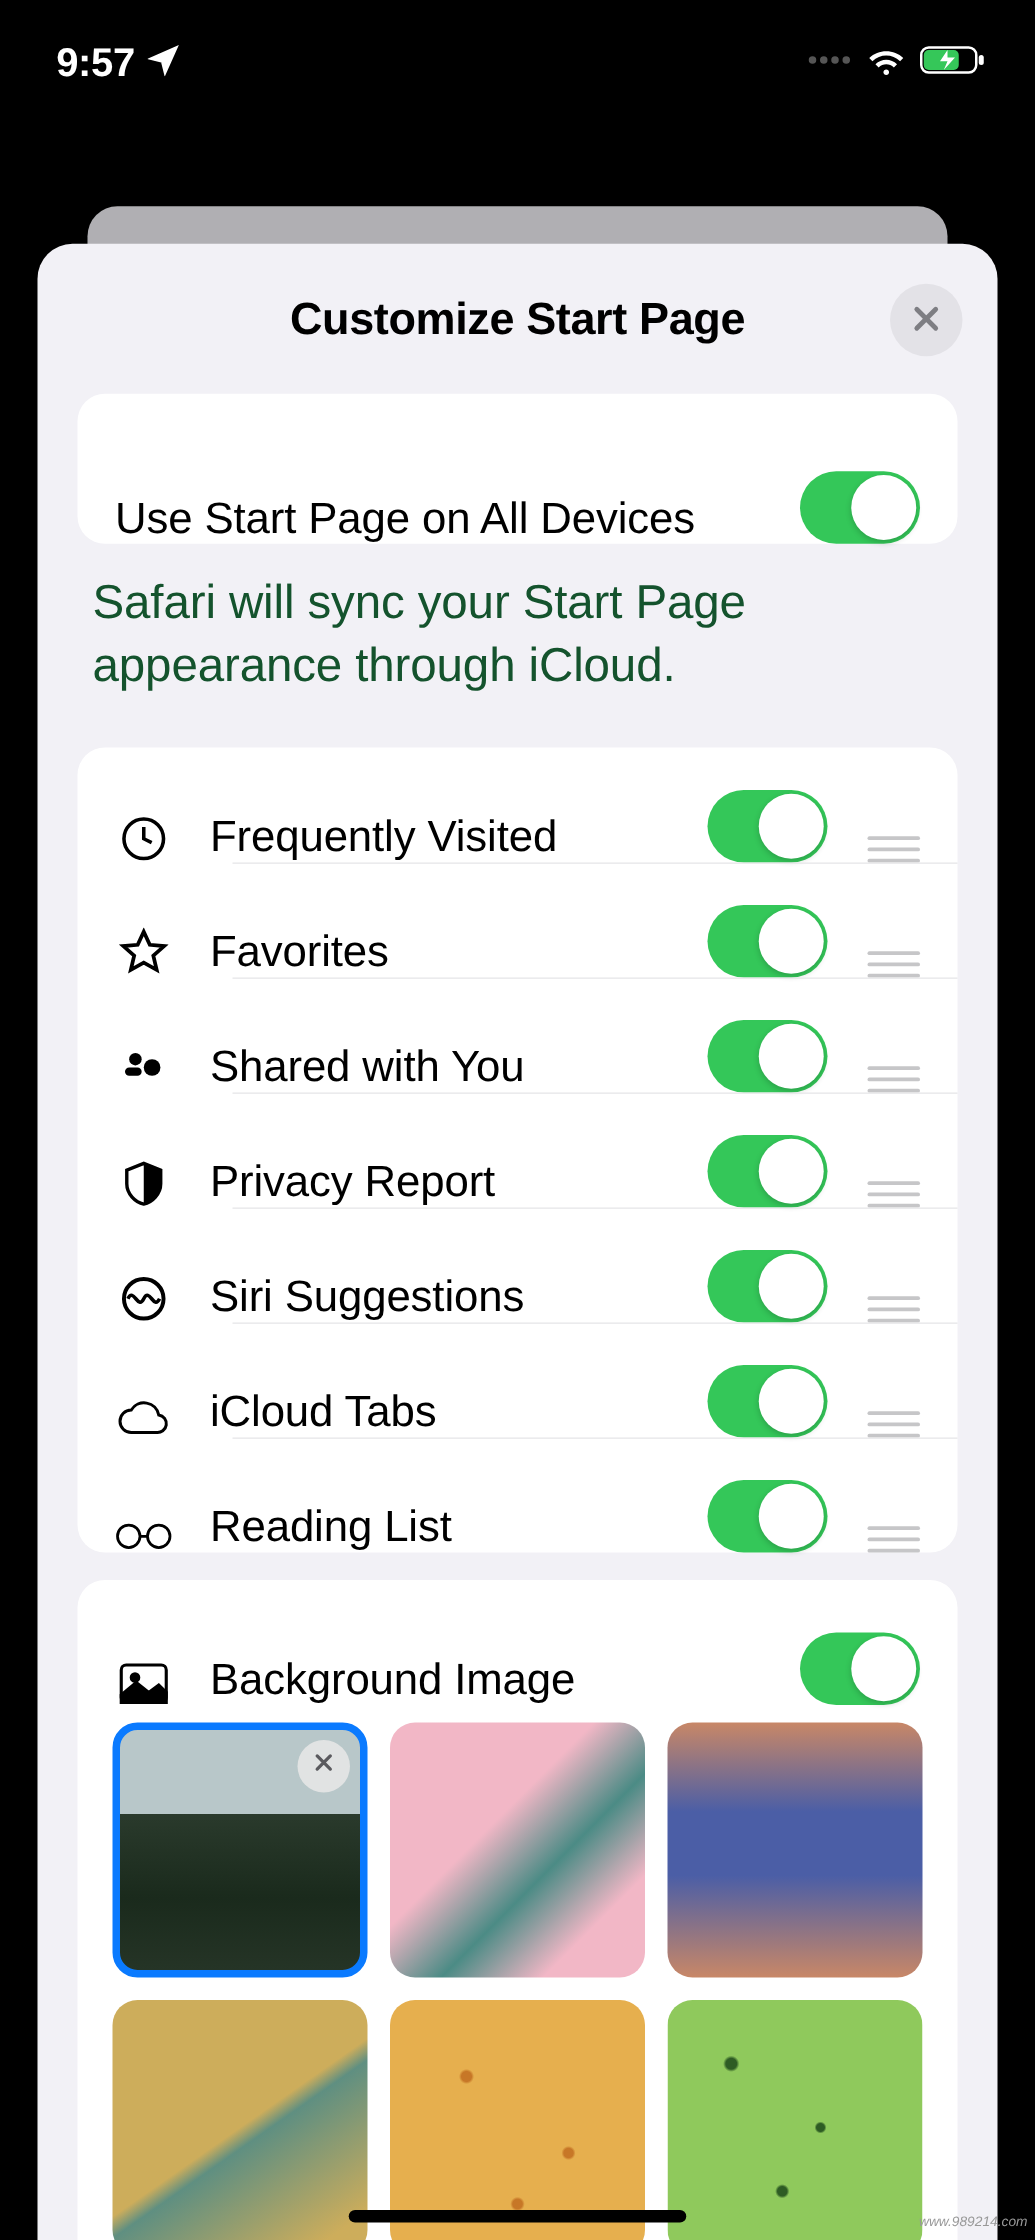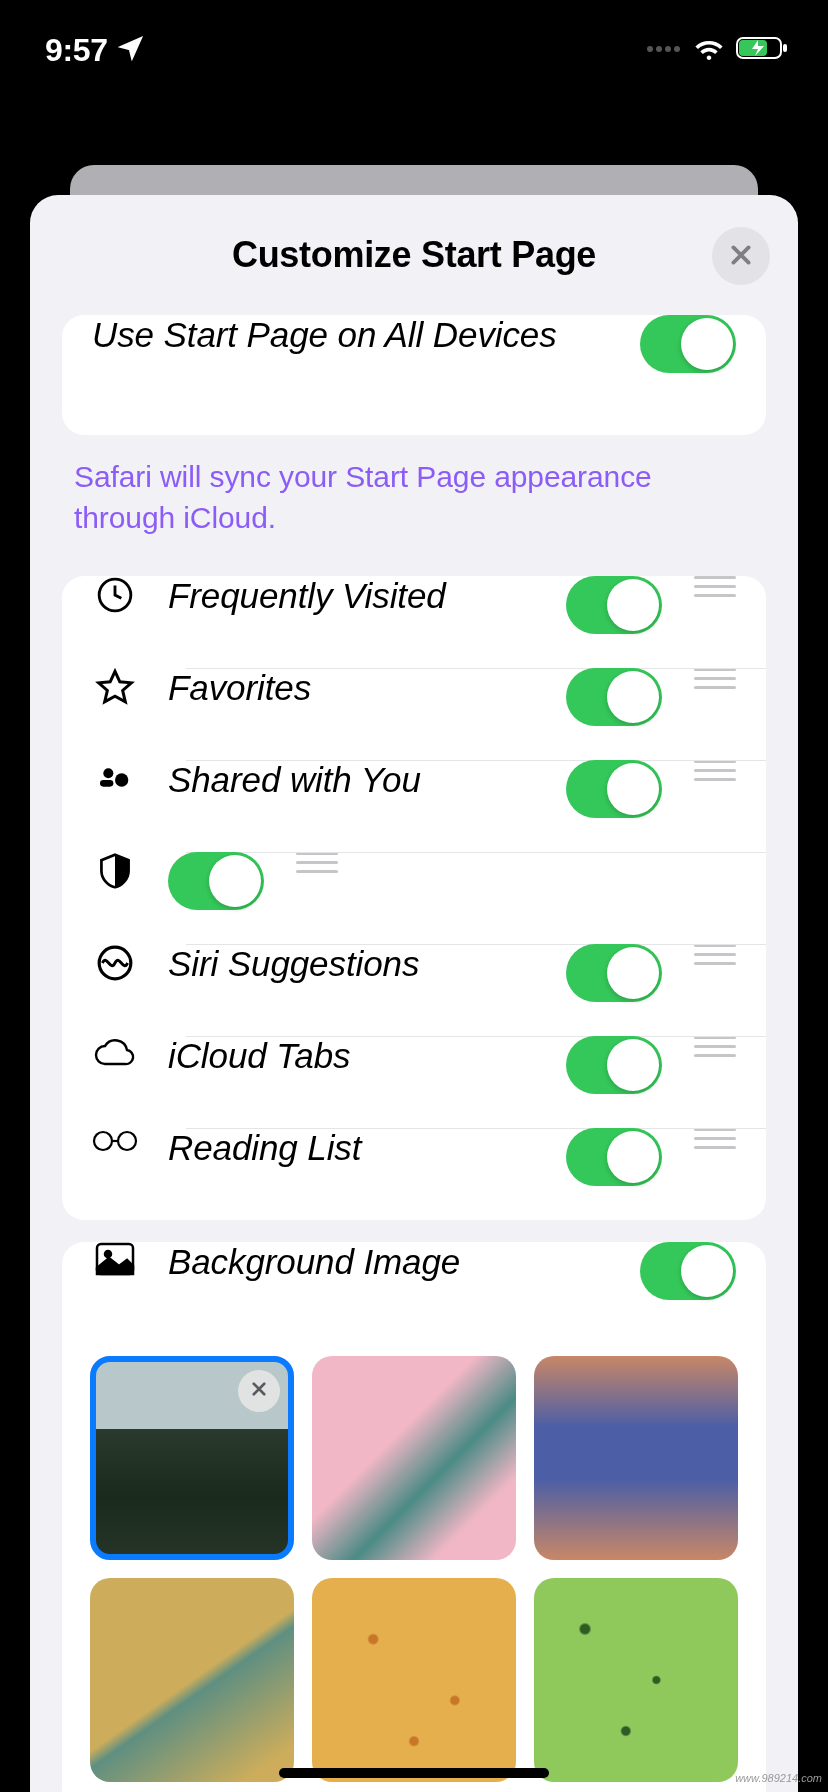--- a/index.html
+++ b/index.html
@@ -68,25 +68,24 @@
       border: none;
       cursor: pointer;
     }
     .group {
       margin: 0 32px 22px;
       background: #fff;
       border-radius: 22px;
     }
     .row {
       display: flex;
-      align-items: flex-start;
+      align-items: flex-end;
       padding: 0 30px;
       min-height: 92px;
       position: relative;
-      font-style: italic;
     }
     .row-sync { min-height: 120px; }
     .row + .row::before {
       content: "";
       position: absolute;
       left: 124px;
       right: 0;
       top: 0;
       height: 1px;
       background: #e5e5e8;
@@ -99,22 +98,22 @@
       margin-right: 30px;
     }
     .row-label {
       flex: 1;
       font-size: 35px;
       color: #000;
       letter-spacing: -0.1px;
     }
     .footer-text {
       margin: 18px 44px 38px;
-      color: #8b5cf6;
-      font-size: 30px;
+      color: #14532d;
+      font-size: 38px;
       line-height: 1.35;
       letter-spacing: -0.1px;
     }
     .toggle {
       position: relative;
       width: 96px;
       height: 58px;
       border-radius: 34px;
       cursor: pointer;
       flex-shrink: 0;
@@ -310,20 +309,21 @@
         </div>
     </div>
 
     <div class="row">
       <div class="row-icon">
         <svg width="34" height="38" viewBox="0 0 24 28" fill="none">
             <path d="M12 2 L22 6 V14 C22 20 17 25 12 26 C7 25 2 20 2 14 V6 Z" stroke="#000" stroke-width="2"></path>
             <path d="M12 2 L12 26 C17 25 22 20 22 14 V6 Z" fill="#000"></path>
           </svg>
       </div>
+      <div class="row-label">Privacy Report</div>
       <div class="toggle on">
           <div class="toggle-thumb"></div>
         </div>
       <div class="drag-handle">
           <div></div>
           <div></div>
           <div></div>
         </div>
     </div>
 

